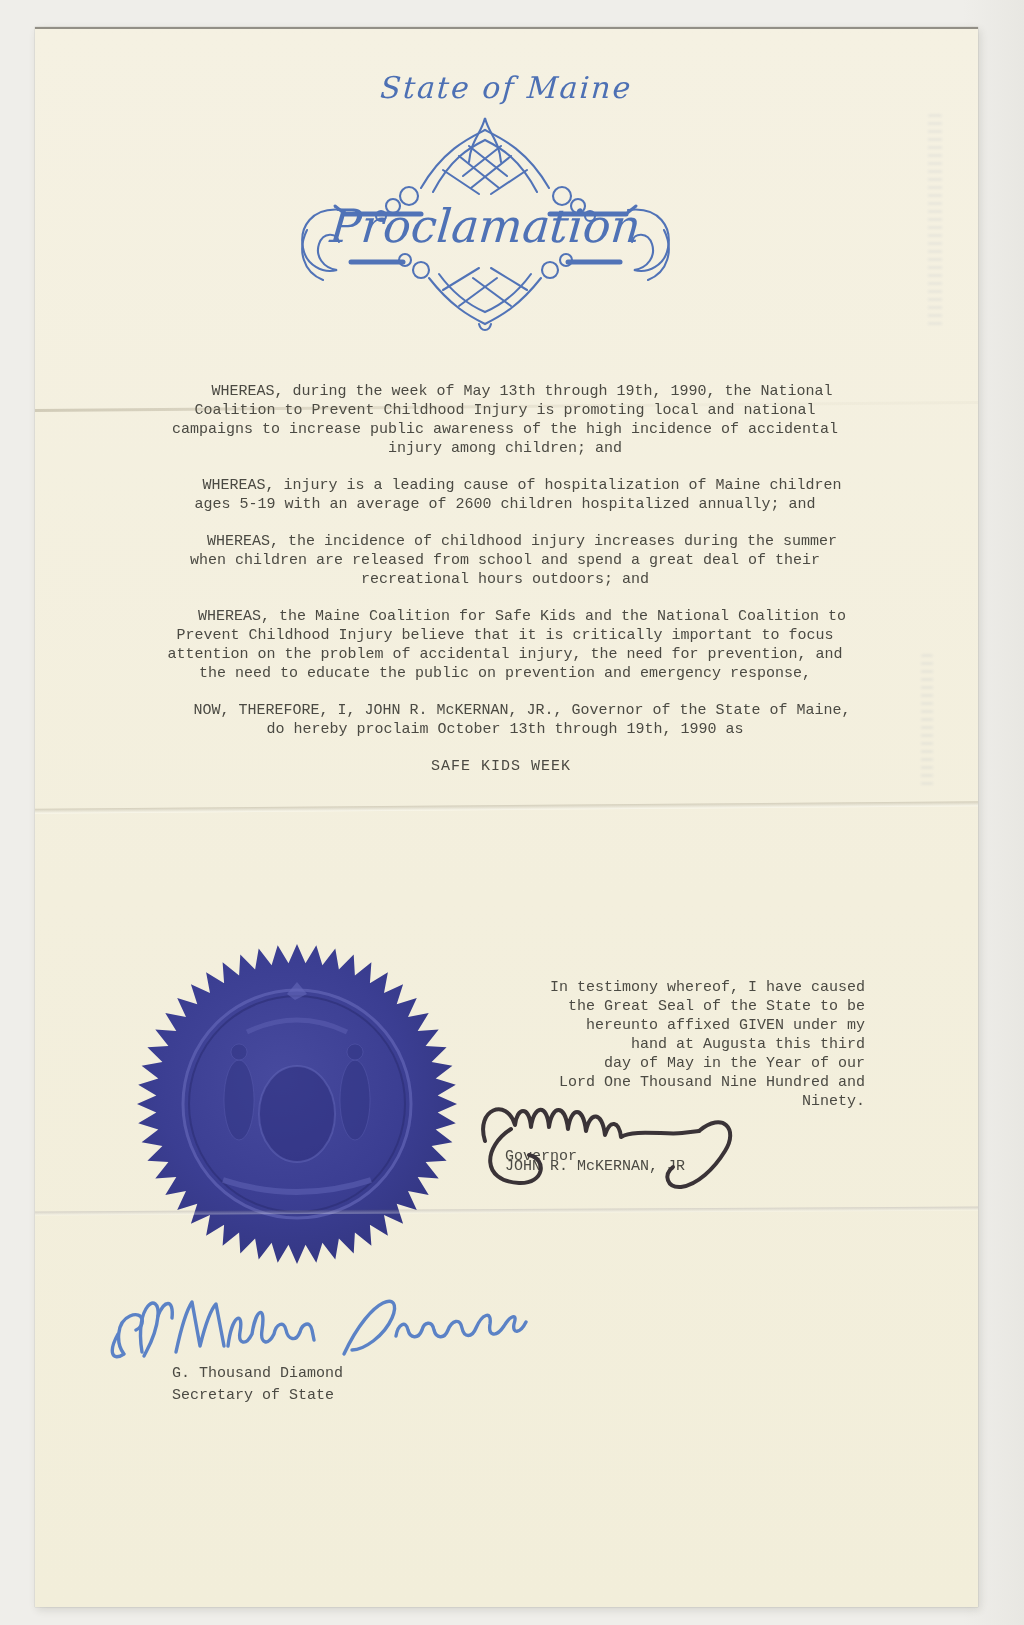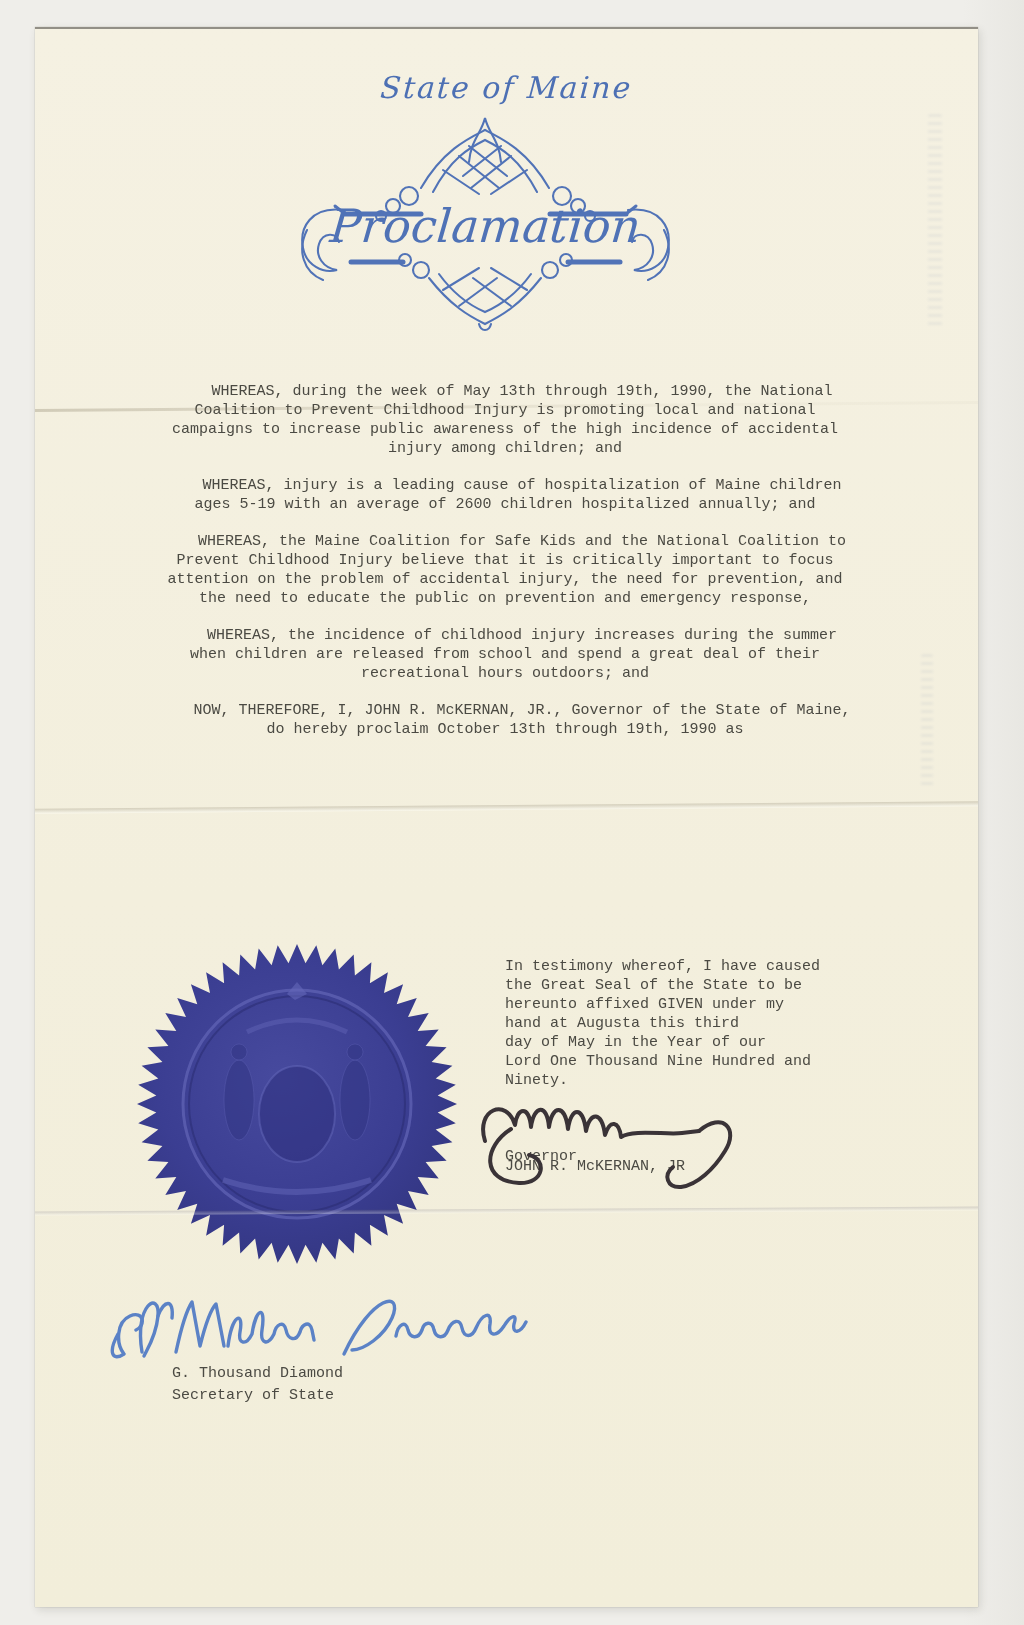--- a/index.html
+++ b/index.html
@@ -29,21 +29,21 @@
   .mono{
     font-family:"Liberation Mono",monospace;font-size:15px;line-height:19px;
     color:#4b4a43;white-space:pre-line;
   }
   .bodytext{position:absolute;left:95px;top:353px;width:742px;z-index:2;}
   .para{margin:0 0 18px 8px;text-align:center;}
   .para.indent{text-indent:34px;}
   .heading{
     margin:11px 0 30px 0;text-align:center;letter-spacing:1px;
   }
-  .testimony{position:absolute;left:470px;top:928px;width:360px;z-index:2;}
+  .testimony{position:absolute;left:470px;top:949px;width:360px;z-index:2;text-align:right;}
   .gov-sig{position:absolute;left:432px;top:1060px;width:300px;height:110px;z-index:5;pointer-events:none;}
   .gov-name{position:absolute;left:470px;top:1128px;z-index:4;}
   .gov-title{position:absolute;left:470px;top:1086px;z-index:4;margin-top:32px;}
   .seal{position:absolute;left:100px;top:913px;width:324px;height:324px;z-index:1;}
   .sec-sig{position:absolute;left:75px;top:1243px;width:420px;height:100px;z-index:5;pointer-events:none;}
   .sec-name{position:absolute;left:137px;top:1335px;z-index:4;}
   .sec-title{position:absolute;left:137px;top:1357px;z-index:4;}
   .fold{position:absolute;left:0;width:100%;z-index:3;pointer-events:none;}
   .fold-1{top:376px;height:3px;transform:rotate(-0.5deg);
     background:linear-gradient(to right,rgba(128,118,92,.30),rgba(128,118,92,.04) 70%);}
@@ -107,29 +107,30 @@
   </svg>
   <div class="emblem-word">Proclamation</div>
 
   <div class="bodytext">
     <div class="mono para indent">WHEREAS, during the week of May 13th through 19th, 1990, the National
 Coalition to Prevent Childhood Injury is promoting local and national
 campaigns to increase public awareness of the high incidence of accidental
 injury among children; and</div>
     <div class="mono para indent">WHEREAS, injury is a leading cause of hospitalization of Maine children
 ages 5-19 with an average of 2600 children hospitalized annually; and</div>
+    <div class="mono para indent">WHEREAS, the incidence of childhood injury increases during the summer
+when children are released from school and spend a great deal of their
+recreational hours outdoors; and</div>
     <div class="mono para indent">WHEREAS, the Maine Coalition for Safe Kids and the National Coalition to
 Prevent Childhood Injury believe that it is critically important to focus
 attention on the problem of accidental injury, the need for prevention, and
 the need to educate the public on prevention and emergency response,</div>
-    <div class="mono para indent">WHEREAS, the incidence of childhood injury increases during the summer
-when children are released from school and spend a great deal of their
-recreational hours outdoors; and</div>
     <div class="mono para indent">NOW, THEREFORE, I, JOHN R. McKERNAN, JR., Governor of the State of Maine,
 do hereby proclaim October 13th through 19th, 1990 as</div>
+    <div class="mono heading">SAFE KIDS WEEK</div>
   </div>
 
   <div class="mono testimony">In testimony whereof, I have caused
 the Great Seal of the State to be
 hereunto affixed GIVEN under my
 hand at Augusta this third
 day of May in the Year of our
 Lord One Thousand Nine Hundred and
 Ninety.</div>
 

